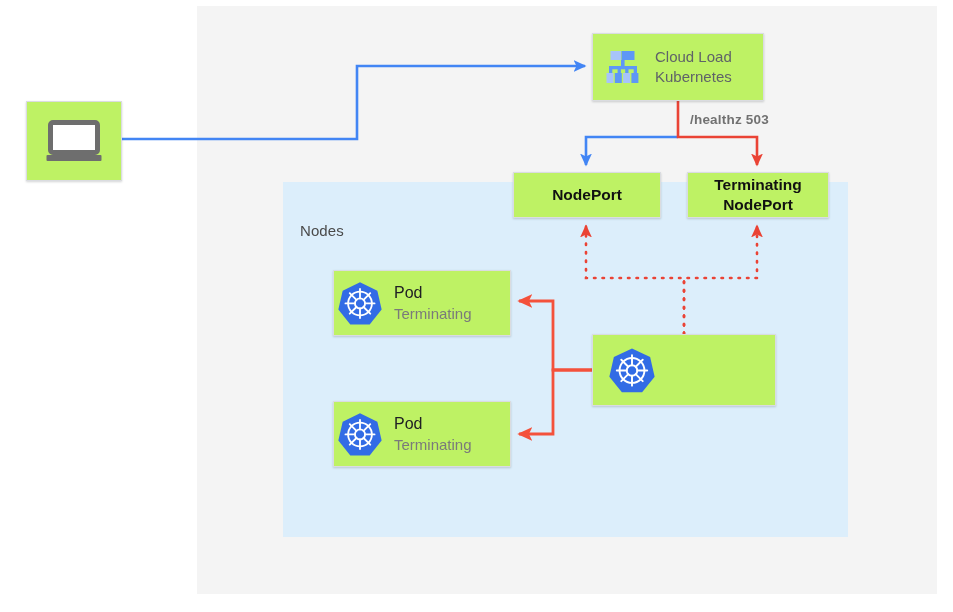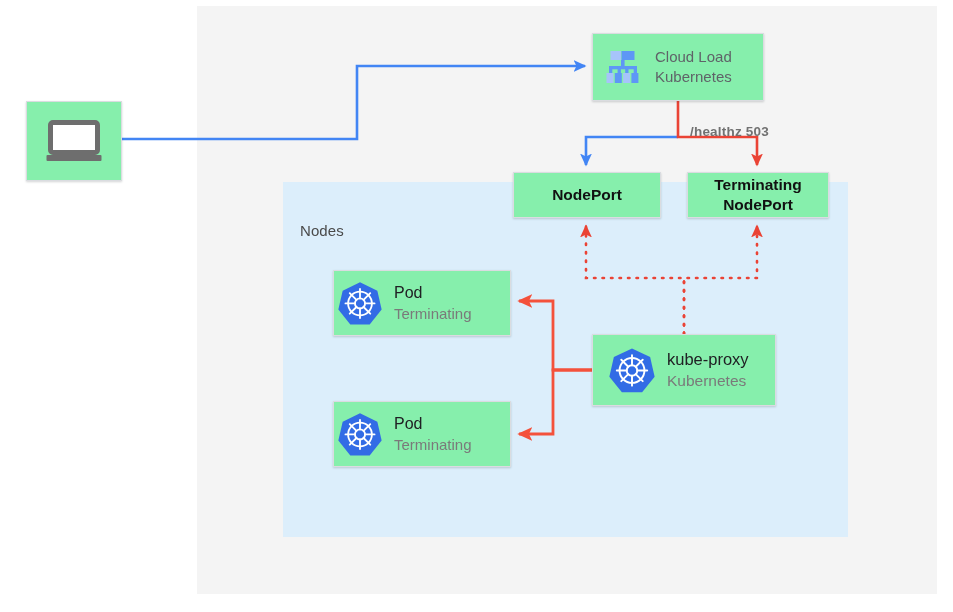--- a/index.html
+++ b/index.html
@@ -37,21 +37,21 @@
   #nodes-label {
     left: 300px; top: 198px;
     font-size: 15px;
     color: #4a4a4a;
     letter-spacing: .1px;
     margin-top: 24px;
   }
 
   
   .card {
-    background: #86efac;
+    background: #bef264;
     border: 1px solid #dadce0;
     box-shadow: 0 1px 2px rgba(60,64,67,.22);
     box-sizing: border-box;
   }
 
   
   #laptop-card {
     left: 26px; top: 101px;
     width: 96px; height: 80px;
     display: flex; align-items: center; justify-content: center;
@@ -100,21 +100,20 @@
   #kubeproxy-card .k8s-title { font-size: 16.5px; }
   #kubeproxy-card .k8s-sub { font-size: 15.5px; }
 
   
   #healthz-label {
     left: 690px; top: 112px;
     font-size: 13.5px;
     font-weight: bold;
     color: #717171;
     letter-spacing: .2px;
-    margin-top: 12px;
   }
 
   
   #connectors {
     left: 0; top: 0; width: 953px; height: 612px;
     pointer-events: none;
   }
 </style>
 </head>
 <body>
@@ -250,19 +249,15 @@
         <line x1="50" y1="18" x2="50" y2="39.5"></line>
         <line x1="50" y1="62.5" x2="50" y2="84"></line>
         <line x1="17" y1="51" x2="38.5" y2="51"></line>
         <line x1="61.5" y1="51" x2="83" y2="51"></line>
         <line x1="26.7" y1="27.7" x2="41.9" y2="42.9"></line>
         <line x1="58.1" y1="59.1" x2="73.3" y2="74.3"></line>
         <line x1="73.3" y1="27.7" x2="58.1" y2="42.9"></line>
         <line x1="41.9" y1="59.1" x2="26.7" y2="74.3"></line>
       </g>
     </svg>
-    <div class="k8s-text">
-      <div class="k8s-title">kube-proxy</div>
-      <div class="k8s-sub">Kubernetes</div>
-    </div>
   </div>
 
 </div>
 
 </body></html>

